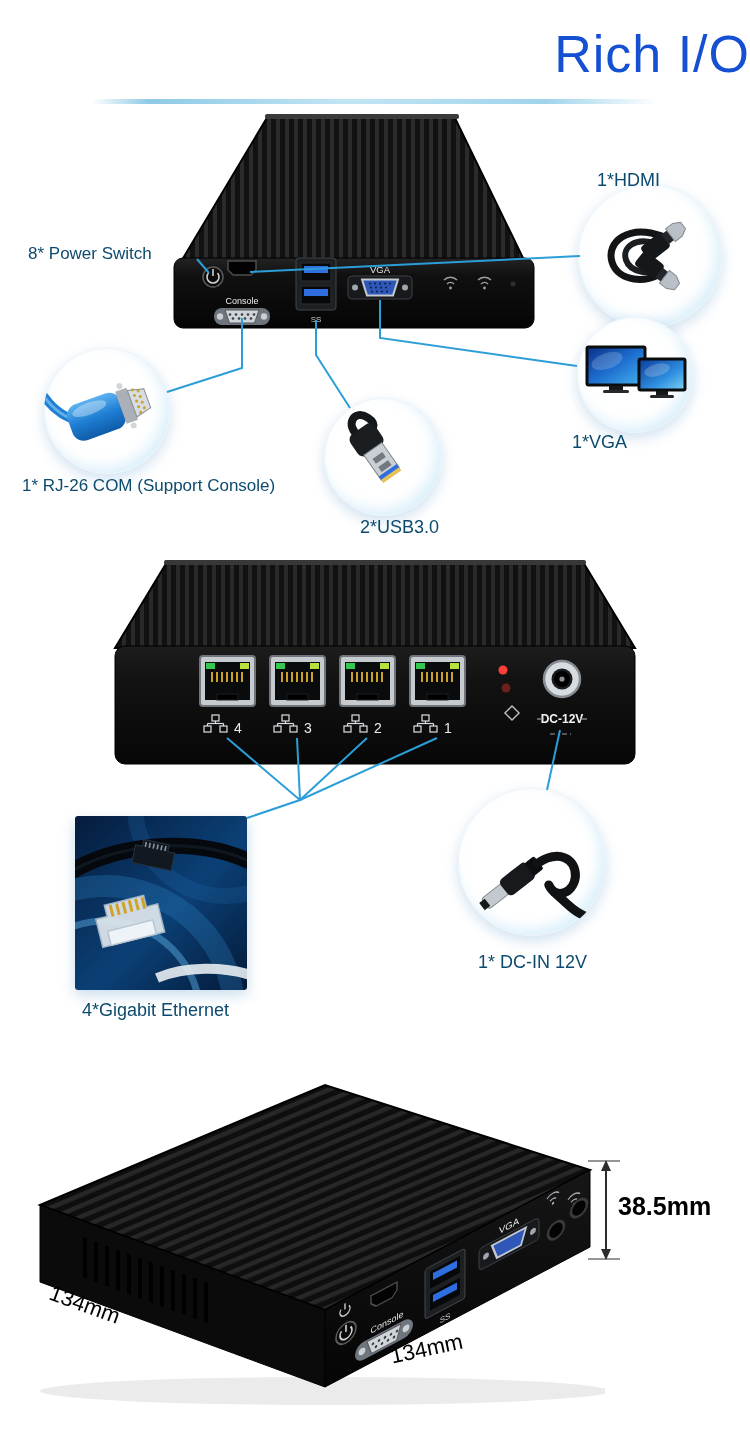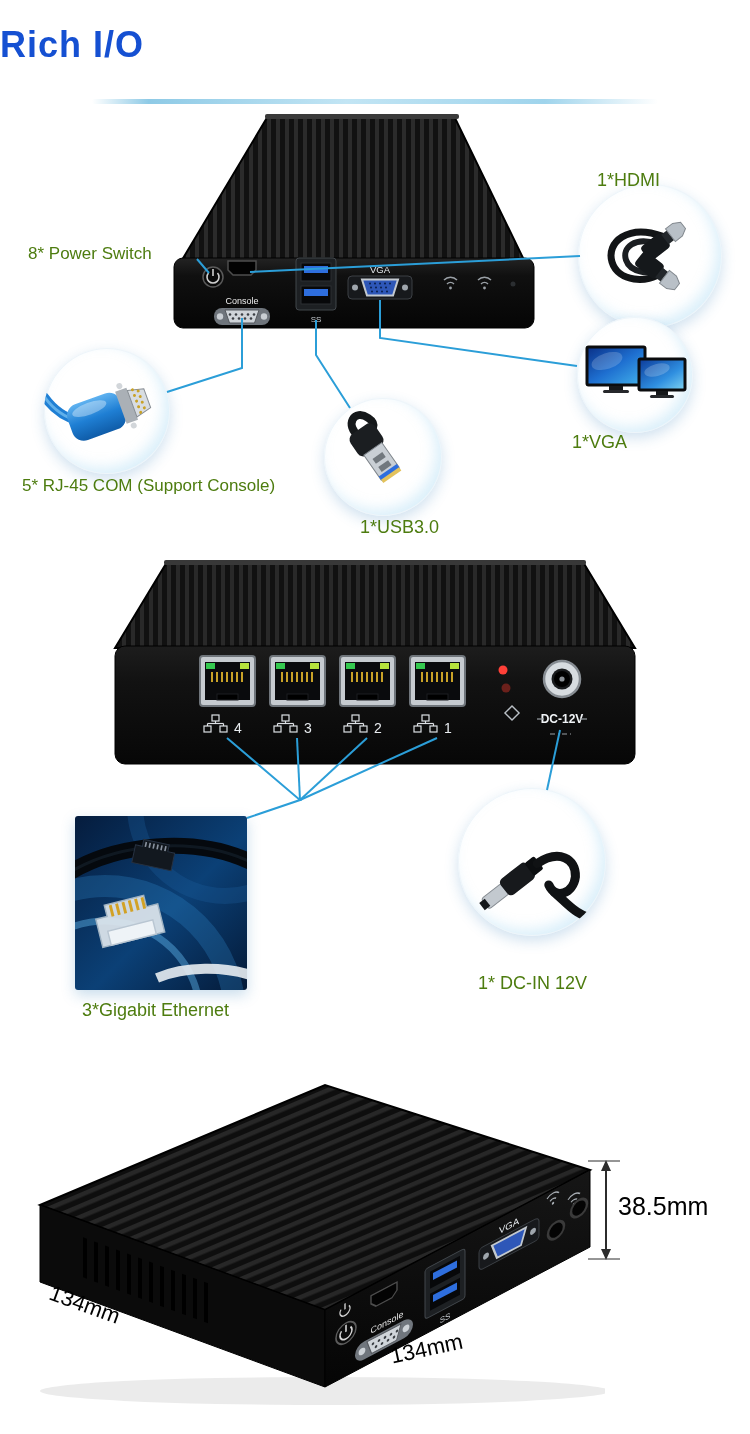--- a/index.html
+++ b/index.html
@@ -1,27 +1,27 @@
 <!DOCTYPE html>
 <html><head>
 <meta charset="utf-8">
 <style>
   *{margin:0;padding:0;box-sizing:border-box}
   html,body{background:#fff}
   .page{position:relative;width:750px;height:1434px;background:#fff;overflow:hidden;
         font-family:"Liberation Sans",sans-serif;color:#000}
   .abs{position:absolute}
-  .title{position:absolute;top:24px;left:0;width:100%;text-align:left;
-         font-size:36px;font-weight:bold;color:#1550d2;letter-spacing:1px;z-index:3}
+  .title{position:absolute;top:24px;left:0;width:100%;text-align:right;
+         font-size:52px;font-weight:normal;color:#1550d2;letter-spacing:1px;z-index:3}
   .divider{position:absolute;top:99px;left:92px;width:566px;height:5px;border-radius:3px;
            background:linear-gradient(90deg,rgba(150,205,235,0) 0%,#8ecae6 10%,#c2e5f4 45%,#9fd4ec 80%,rgba(150,205,235,0) 100%)}
-  .label{position:absolute;font-size:17px;color:#4d7c0f;white-space:nowrap;z-index:4}
+  .label{position:absolute;font-size:17px;color:#0c4a6e;white-space:nowrap;z-index:4}
   .label.big{font-size:18px}
   .dim{position:absolute;font-size:22px;color:#000;white-space:nowrap;z-index:4}
-  .dim.h{font-size:25px;font-weight:400}
+  .dim.h{font-size:25px;font-weight:700}
   .circle{position:absolute;background:#fff;border-radius:50%;overflow:hidden;z-index:2;
           display:flex;align-items:center;justify-content:center;
           box-shadow:0 5px 14px rgba(40,120,180,.22), inset 0 0 0 1px #eef5fa, inset -6px -6px 14px rgba(150,210,240,.35)}
   .square{position:absolute;overflow:hidden;z-index:2;border-radius:3px;
           box-shadow:0 5px 14px rgba(40,120,180,.25)}
   .photo{z-index:2}
   svg{display:block}
   .dev-text{font-family:"Liberation Sans",sans-serif}
 </style>
 </head>
@@ -116,22 +116,22 @@
         <path d="M310,168 a9,9 0 0 1 13,0"></path>
           <path d="M313,172 a5,5 0 0 1 7,0"></path>
         <circle cx="316.5" cy="176" r="1.4" fill="#9aa0a6" stroke="none"></circle>
       </g>
       <circle cx="345" cy="172" r="2.5" fill="#2b2e31"></circle>
     </g>
   </svg>
 
   <div class="label big" style="left:597px;top:170px">1*HDMI</div>
   <div class="label" style="left:28px;top:244px">8* Power Switch</div>
-  <div class="label" style="left:22px;top:476px">5* RJ-45 COM  (Support Console)</div>
-  <div class="label big" style="left:360px;top:517px">1*USB3.0</div>
+  <div class="label" style="left:22px;top:476px">1* RJ-26 COM  (Support Console)</div>
+  <div class="label big" style="left:360px;top:517px">2*USB3.0</div>
   <div class="label big" style="left:572px;top:432px">1*VGA</div>
 
   <div class="circle" style="left:578px;top:184px;width:144px;height:144px">
     <svg width="144" height="144" viewBox="0 0 144 144">
       <path d="M84,52 C50,40 28,58 34,78 C40,98 70,100 84,88" fill="none" stroke="#121416" stroke-width="7" stroke-linecap="round"></path>
       <path d="M80,60 C56,52 44,64 48,76 C52,88 72,92 82,84" fill="none" stroke="#1b1e21" stroke-width="6" stroke-linecap="round"></path>
       <g transform="translate(94,50) rotate(-38)">
         <rect x="-34" y="-9" width="26" height="18" rx="4" fill="#15181b"></rect>
         <rect x="-9" y="-6" width="7" height="12" fill="#23272b"></rect>
         <path d="M-2,-8 h9 l7,4 v8 l-7,4 h-9 z" fill="#b9c0c7" stroke="#82888e"></path>
@@ -414,22 +414,22 @@
         <rect x="-62" y="-6.5" width="26" height="13" rx="3" fill="#c3c9cf" stroke="#868c92"></rect>
         <rect x="-66" y="-4.5" width="7" height="9" fill="#14171a"></rect>
         <rect x="-38" y="-10" width="34" height="20" rx="5" fill="#17191c"></rect>
         <rect x="-6" y="-8" width="12" height="16" rx="2" fill="#0c0e10"></rect>
         <path d="M4,0 C30,2 38,20 26,34 C14,46 -4,40 0,24" fill="none" stroke="#101214" stroke-width="9" stroke-linecap="round"></path>
       </g>
       <path d="M96,104 C110,116 118,128 140,132" fill="none" stroke="#101214" stroke-width="9" stroke-linecap="round"></path>
     </svg>
   </div>
 
-  <div class="label big" style="left:82px;top:1000px">3*Gigabit Ethernet</div>
-  <div class="label big" style="left:478px;top:973px">1* DC-IN 12V</div>
+  <div class="label big" style="left:82px;top:1000px">4*Gigabit Ethernet</div>
+  <div class="label big" style="left:478px;top:952px">1* DC-IN 12V</div>
 
   <svg class="abs photo" style="left:25px;top:1075px" width="580" height="330" viewBox="0 0 580 330">
     <defs>
       <pattern id="fins3" width="10" height="12" patternUnits="userSpaceOnUse" patternTransform="rotate(67)">
         <rect width="10" height="12" fill="#0e0e0e"></rect>
           <rect width="4.5" height="12" fill="#272727"></rect>
       </pattern>
       <linearGradient id="faceG3" x1="0" y1="0" x2="0" y2="1">
         <stop offset="0" stop-color="#161616"></stop>
           <stop offset="1" stop-color="#050505"></stop>

